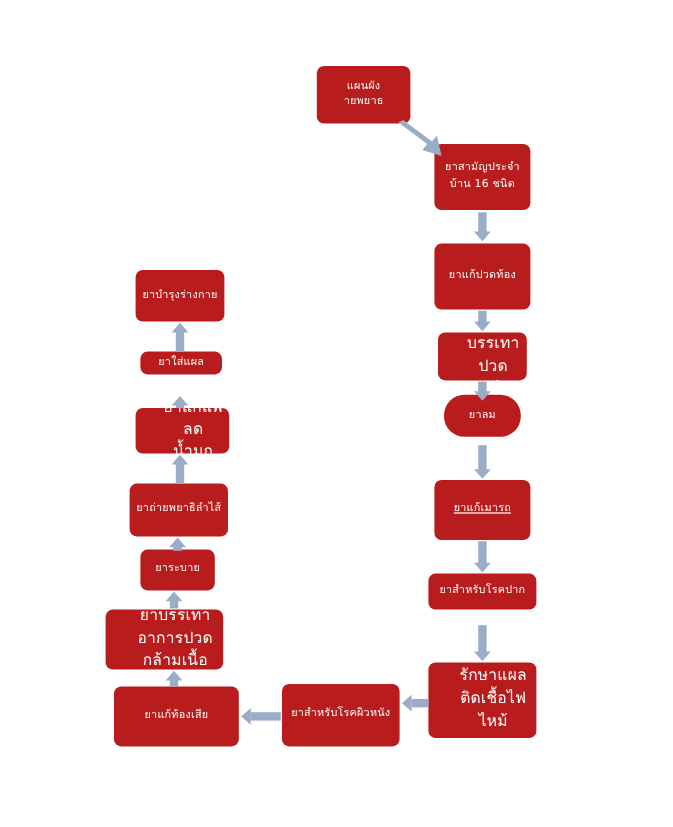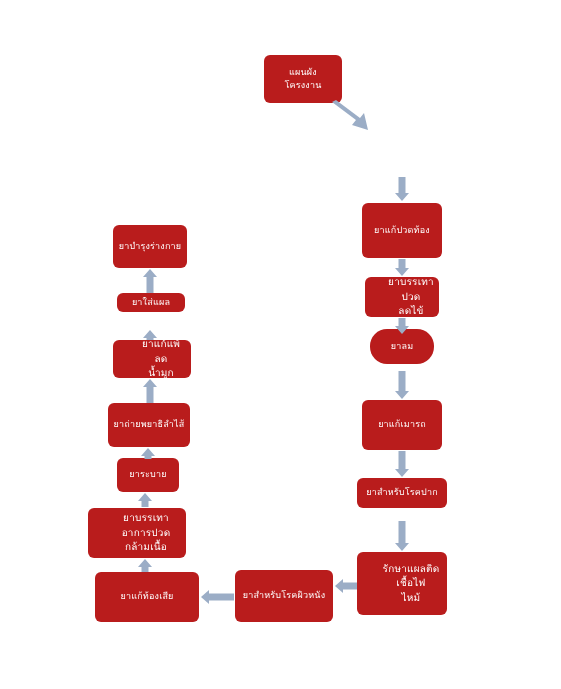--- a/index.html
+++ b/index.html
@@ -24,21 +24,21 @@
     display: flex;
     align-items: center;
     justify-content: center;
     text-align: center;
     line-height: 1.45;
     padding: 2px 4px;
     font-size: 9px;
     letter-spacing: 0.2px;
     word-break: break-word;
   }
-  .node.sz-s  { font-size: 10px; padding-left: 22px; }
+  .node.sz-s  { font-size: 13px; padding-left: 22px; }
   .node.sz-m  { font-size: 9px; }
 
   
   .arrow {
     position: absolute;
   }
   .arrow .shaft {
     position: absolute;
     background: #9BADC6;
   }
@@ -102,41 +102,47 @@
   .arrow.diag svg { display: block; overflow: visible; }
 </style>
 </head>
 <body>
 
 <div id="canvas">
 
   <div class="node sz-m" style="left:264px; top:55px; width:78px; height:48px;">
     <span>
       <span>แผนผัง</span><br>
-      <span>โครงงาน</span>
-    </span>
-  </div>
-
+      <span>ายพยาธ</span>
+    </span>
+  </div>
+
+  <div class="node sz-m" style="left:362px; top:120px; width:80px; height:55px;">
+    <span>
+      <span>ยาสามัญประจำ</span><br>
+      <span>บ้าน 16 ชนิด</span>
+    </span>
+  </div>
 
   <div class="node sz-m" style="left:362px; top:203px; width:80px; height:55px;">
     <span>ยาแก้ปวดท้อง</span>
   </div>
 
   <div class="node sz-s" style="left:365px; top:277px; width:74px; height:40px;">
     <span>
       <span>ยาบรรเทาปวด</span><br>
       <span>ลดไข้</span>
     </span>
   </div>
 
   <div class="node sz-m" style="left:370px; top:329px; width:64px; height:35px;border-radius:17px;">
     <span>ยาลม</span>
   </div>
 
-  <div class="node sz-m" style="left:362px; top:400px; width:80px; height:50px;">
+  <div class="node sz-m" style="left:362px; top:400px; width:80px; height:50px;text-decoration:underline;">
     <span>ยาแก้เมารถ</span>
   </div>
 
   <div class="node sz-m" style="left:357px; top:478px; width:90px; height:30px;">
     <span>ยาสำหรับโรคปาก</span>
   </div>
 
   <div class="node sz-s" style="left:357px; top:552px; width:90px; height:63px;">
     <span>
       <span>รักษาแผลติดเชื้อไฟ</span><br>

